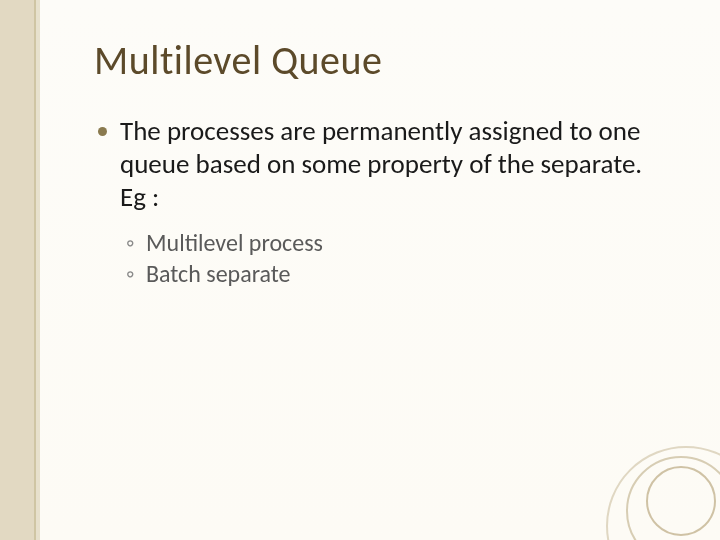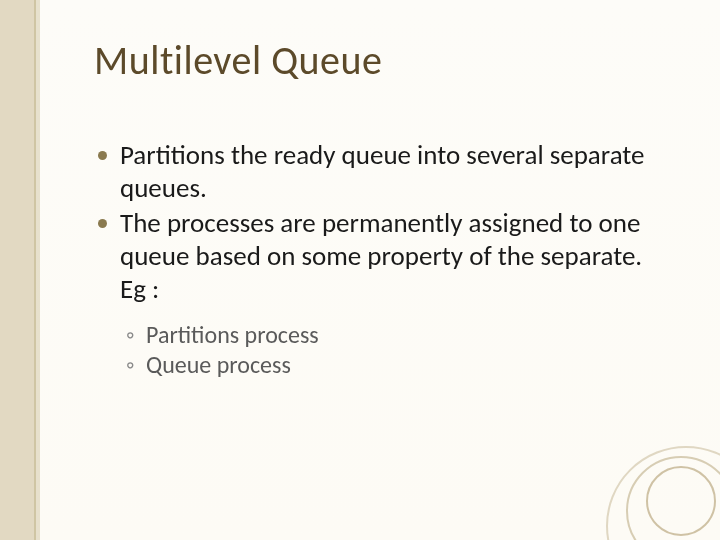--- a/index.html
+++ b/index.html
@@ -55,21 +55,21 @@
     position: absolute;
     left: 94px;
     top: 36px;
     width: 580px;
   }
   .title {
     font-size: 40px;
     font-weight: 400;
     color: #5c4a2a;
     letter-spacing: 0.5px;
-    margin-bottom: 54px;
+    margin-bottom: 30px;
   }
   ul.level1 {
     list-style: none;
     padding-left: 26px;
   }
   ul.level1 > li {
     position: relative;
     font-size: 27px;
     line-height: 1.22;
     color: #1a1a1a;
@@ -111,30 +111,27 @@
 <body>
 
 <div class="slide">
   <div class="left-stripe"></div>
 
   <div class="content">
     <h1 class="title">Multilevel Queue</h1>
 
     <ul class="level1">
       <li>
-        <span>Partitions the ready queue into several separate queues.</span>
-      </li>
-      <li>
         <span>The processes are permanently assigned to one queue based on some property of the separate. Eg :</span>
         <ul class="level2">
           <li>
-            <span>Partitions process</span>
+            <span>Multilevel process</span>
           </li>
           <li>
-            <span>Queue process</span>
+            <span>Batch separate</span>
           </li>
         </ul>
       </li>
     </ul>
   </div>
 
   <div class="corner-deco">
     <div class="ring a"></div>
     <div class="ring b"></div>
     <div class="ring c"></div>

